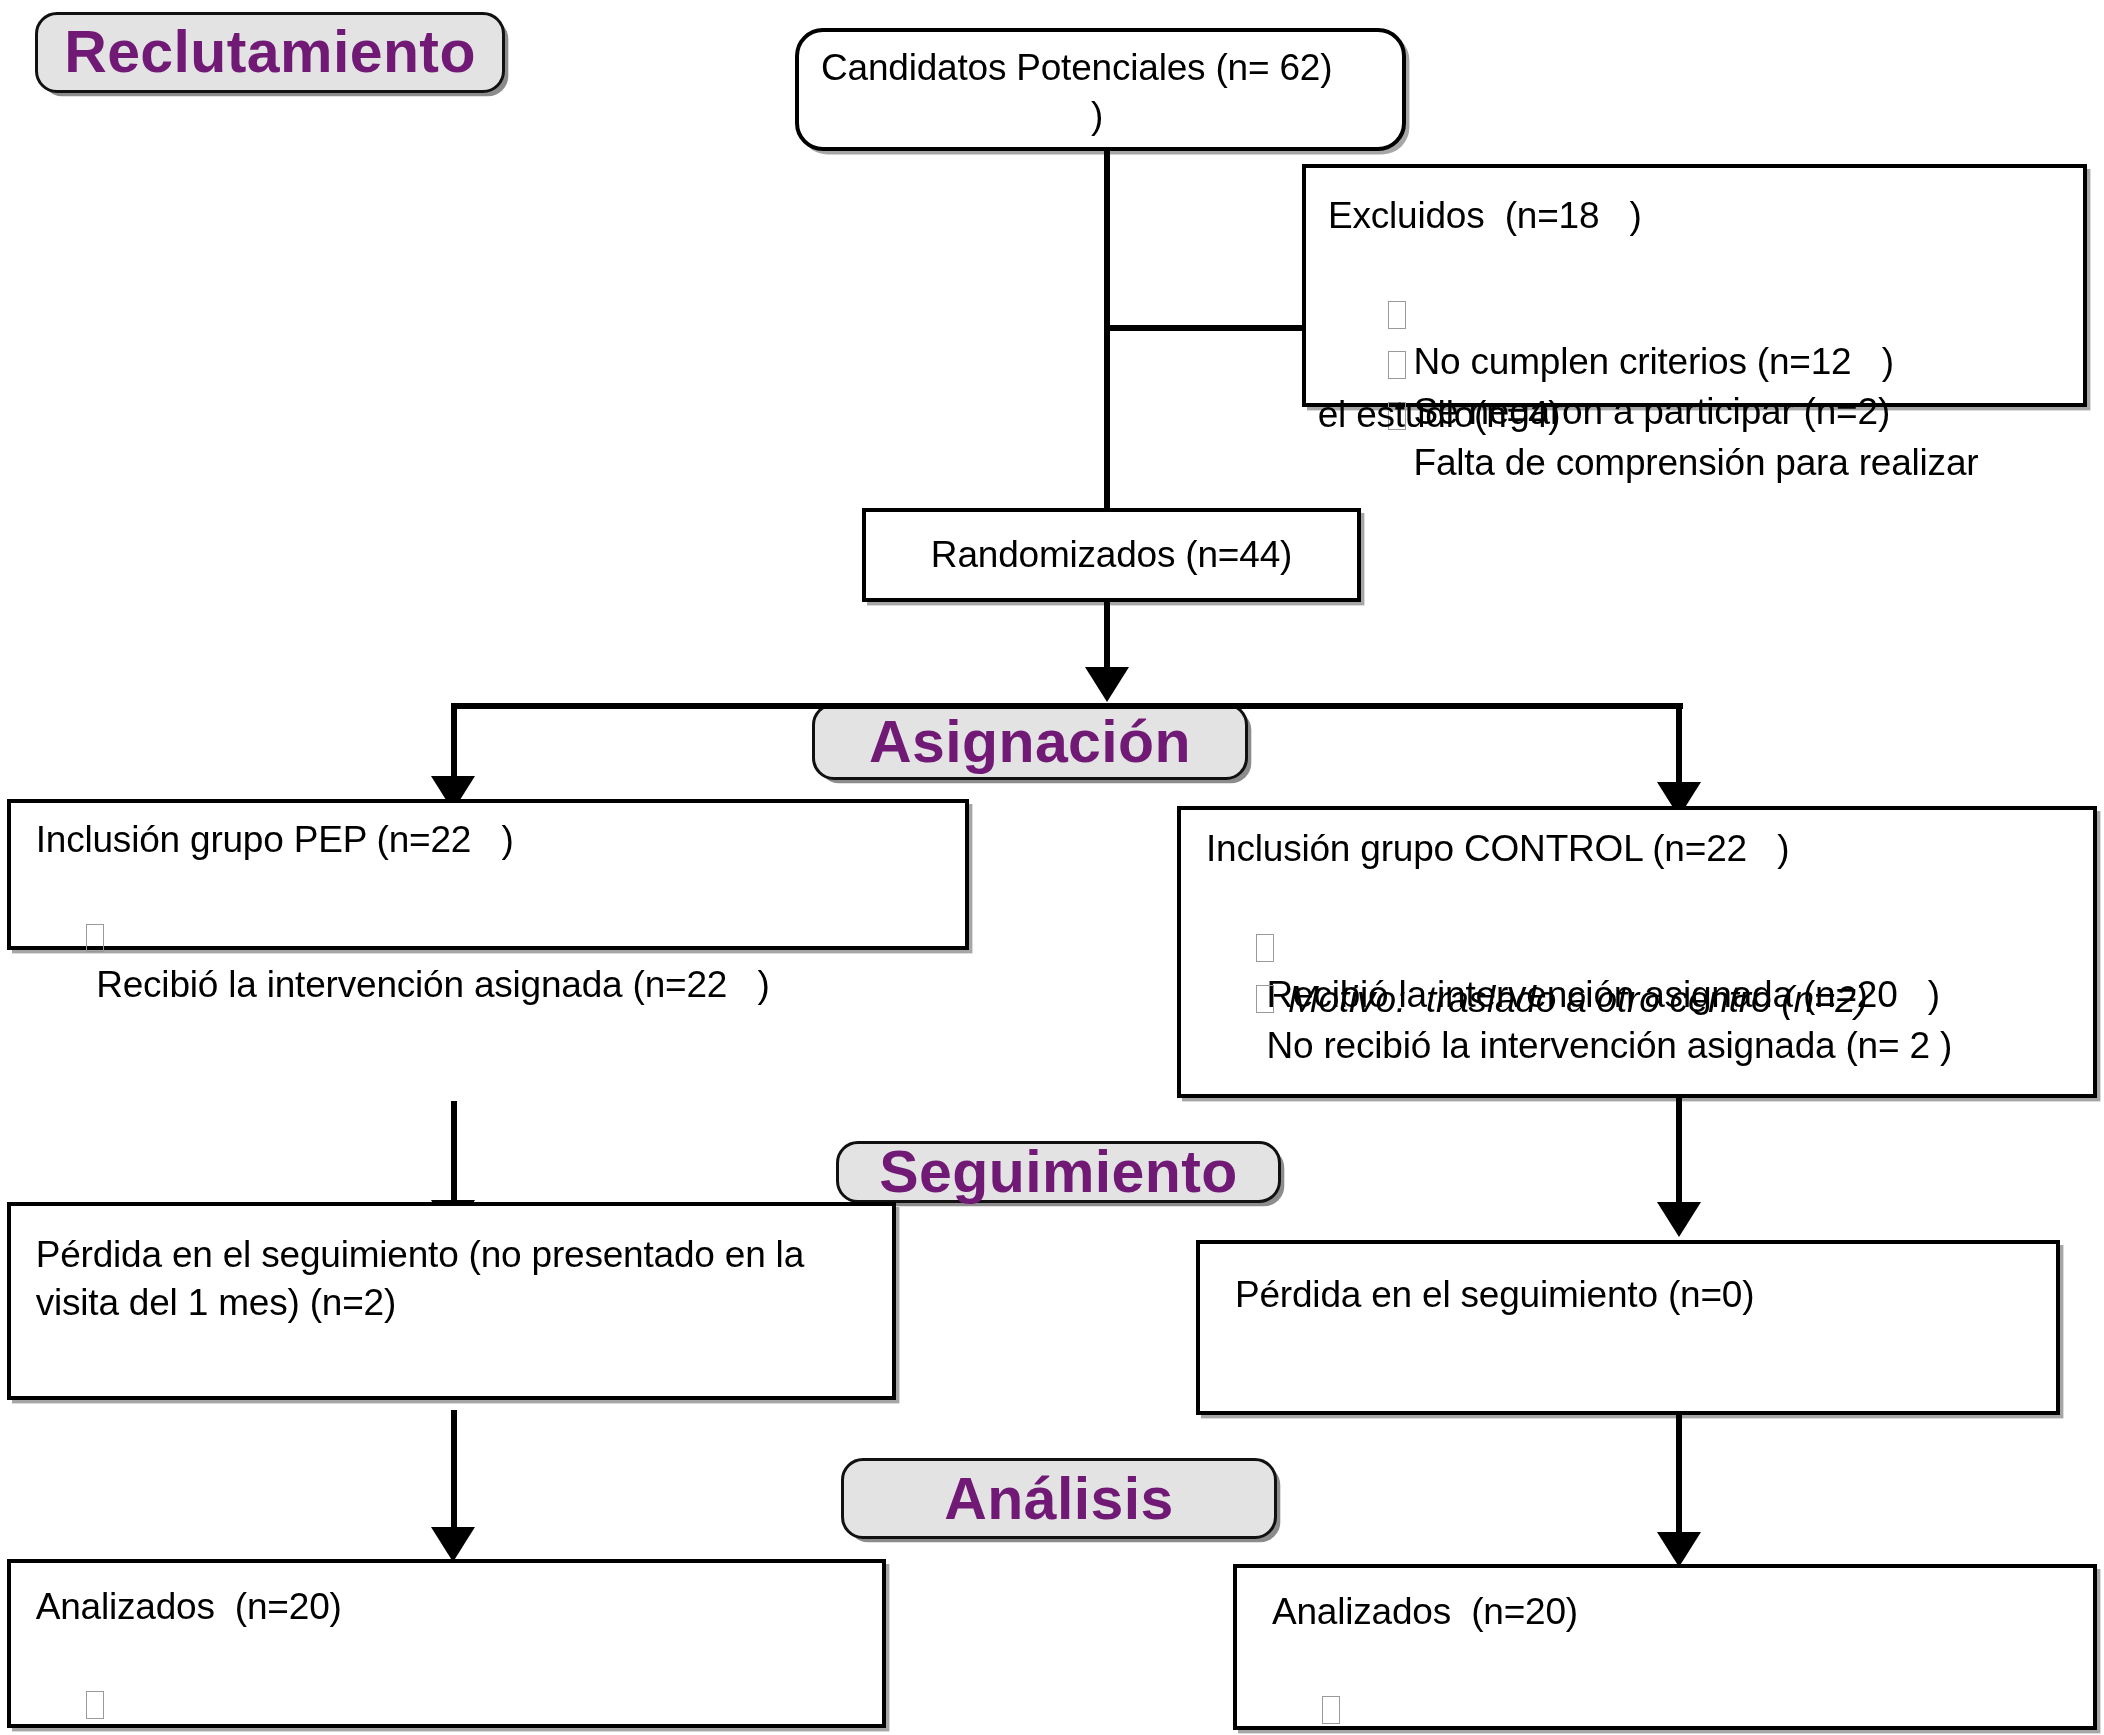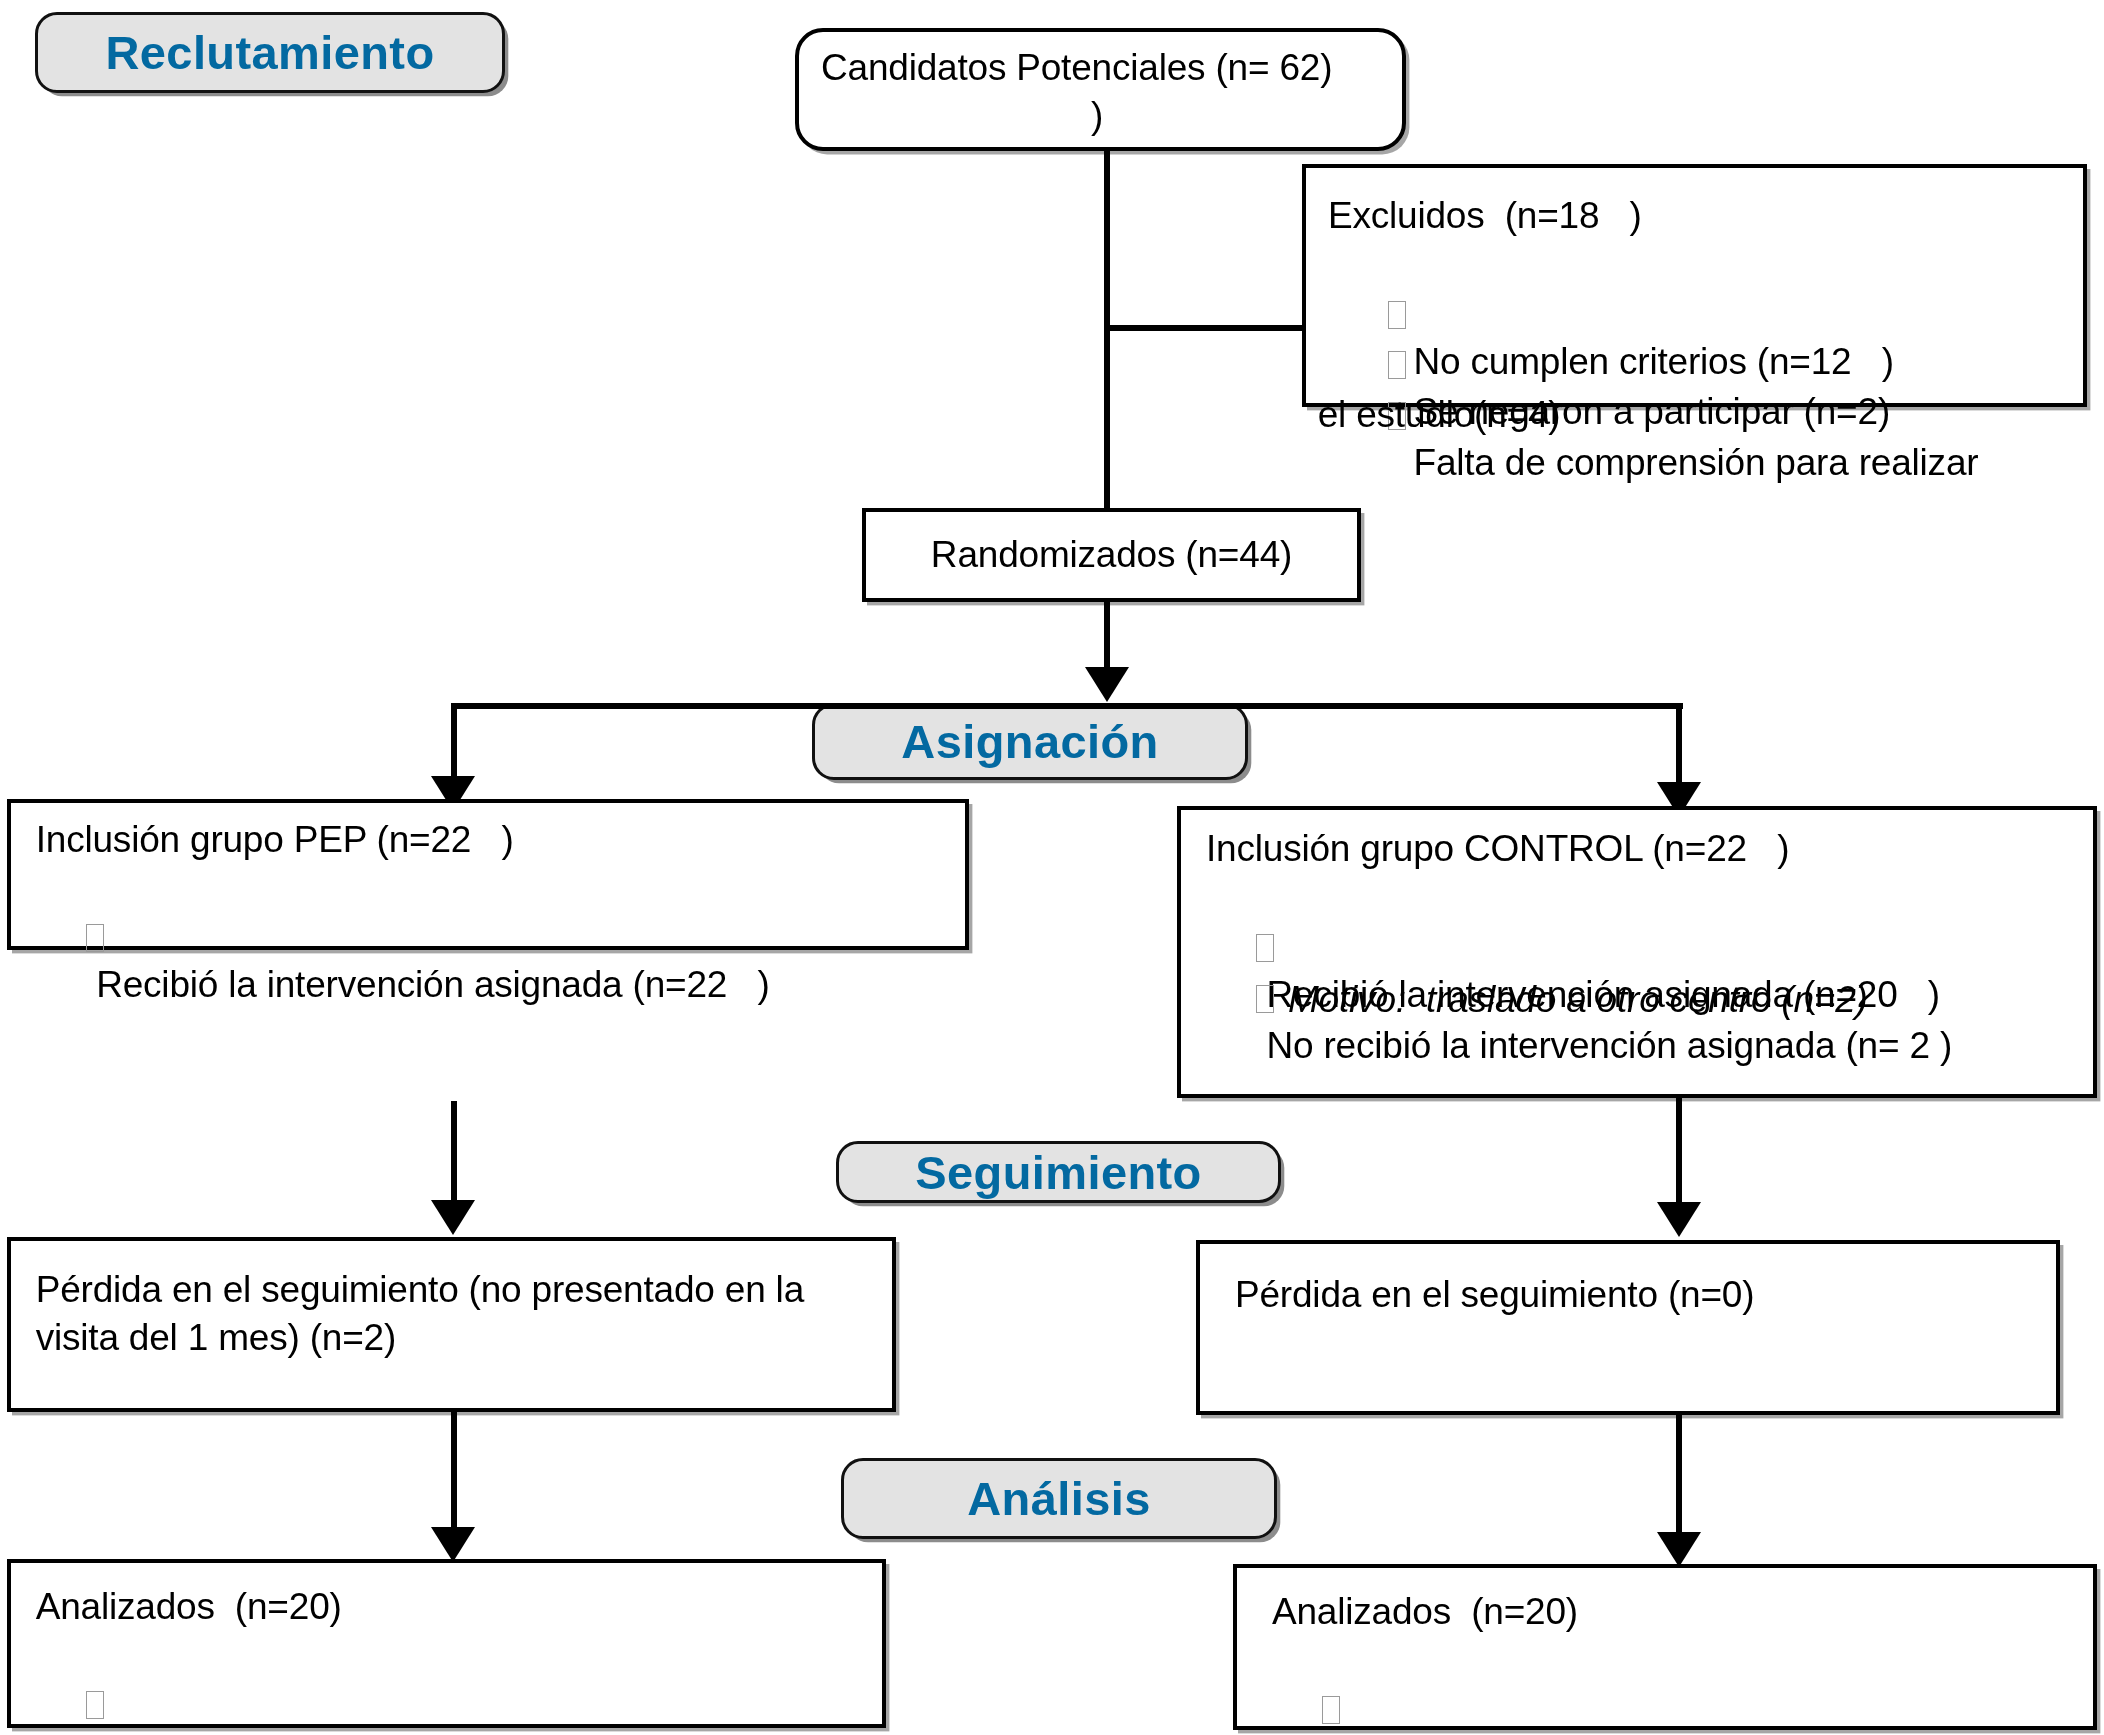--- a/index.html
+++ b/index.html
@@ -57,22 +57,22 @@
     position: absolute;
     box-sizing: border-box;
     background: #e3e3e3;
     border: 3.4px solid #111111;
     border-radius: 22px;
     box-shadow: 5px 5px 0 -1.7px rgba(0,0,0,0.45);
     display: flex;
     align-items: center;
     justify-content: center;
     font-weight: bold;
-    font-size: 47px;
-    color: #0369a1;
+    font-size: 59px;
+    color: #701a75;
     font-stretch: condensed;
     letter-spacing: 0.4px;
   }
 
   
   .vline {
     position: absolute;
     width: 5.9px;
     background: #000000;
   }
@@ -187,21 +187,21 @@
       <span class="tofu"></span>
       <span style="margin-left:10px;">Recibió la intervención asignada (n=20   )</span>
     </div>
     <div class="txt" style="top:116px; left:15px;">
       <span class="tofu"></span>
       <span style="margin-left:10px;">No recibió la intervención asignada (n= 2 )</span>
     </div>
     <div class="txt" style="top:166px; left:107px;font-style:italic;">Motivo:  traslado a otro centro (n=2)</div>
   </div>
 
-  <div class="flowbox" style="left:6.7px; top:1237px; width:889px; height:175px;">
+  <div class="flowbox" style="left:6.7px; top:1202px; width:889px; height:198px;">
     <div class="txt" style="top:25px; left:25px; right:34px;">Pérdida en el seguimiento (no presentado en la visita del 1 mes) (n=2)</div>
   </div>
 
   <div class="flowbox" style="left:1196px; top:1240px; width:864px; height:175px;text-decoration:underline;">
     <div class="txt" style="top:27px; left:35px;">Pérdida en el seguimiento (n=0)</div>
   </div>
 
   <div class="flowbox" style="left:6.7px; top:1559px; width:879px; height:169px;">
     <div class="txt" style="top:20px; left:25px;">Analizados  (n=20)</div>
     <div class="txt" style="top:69px; left:15px;">

